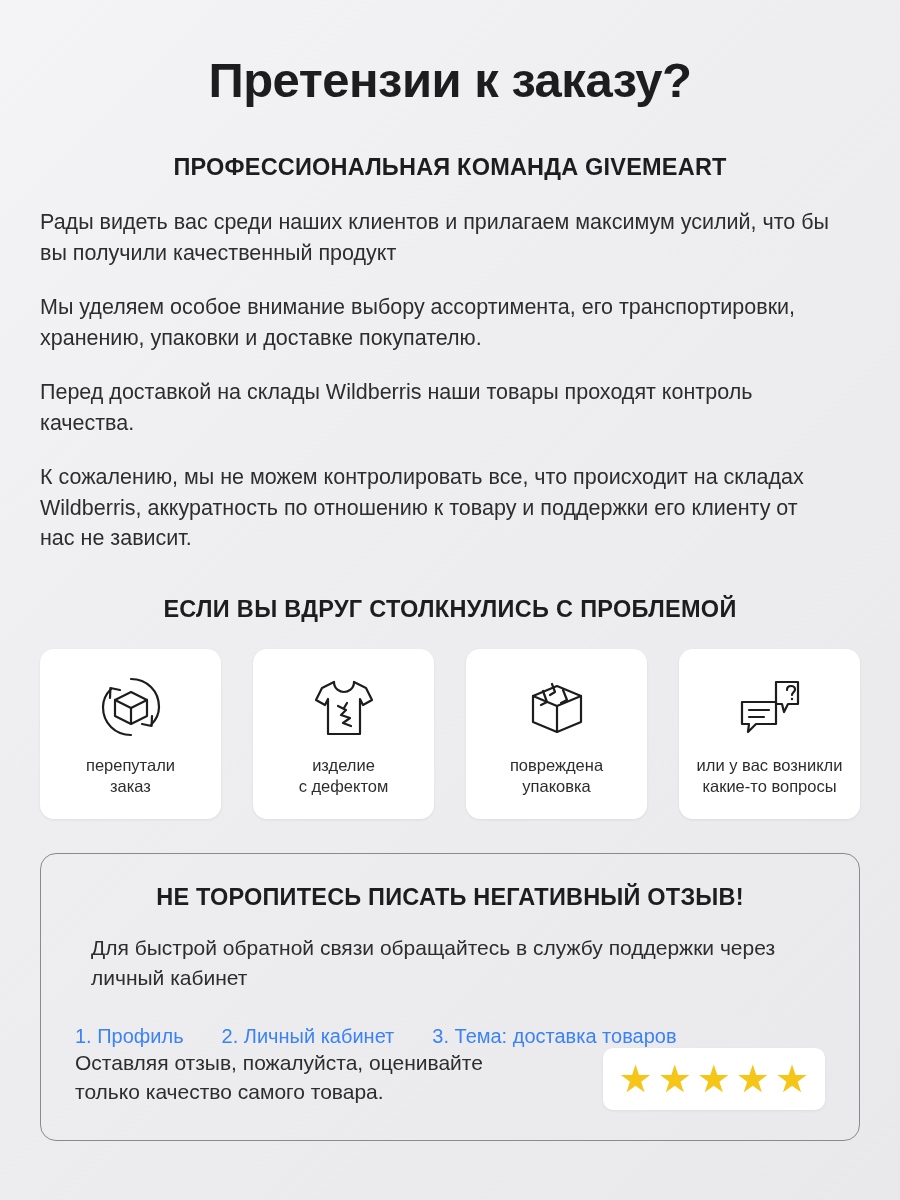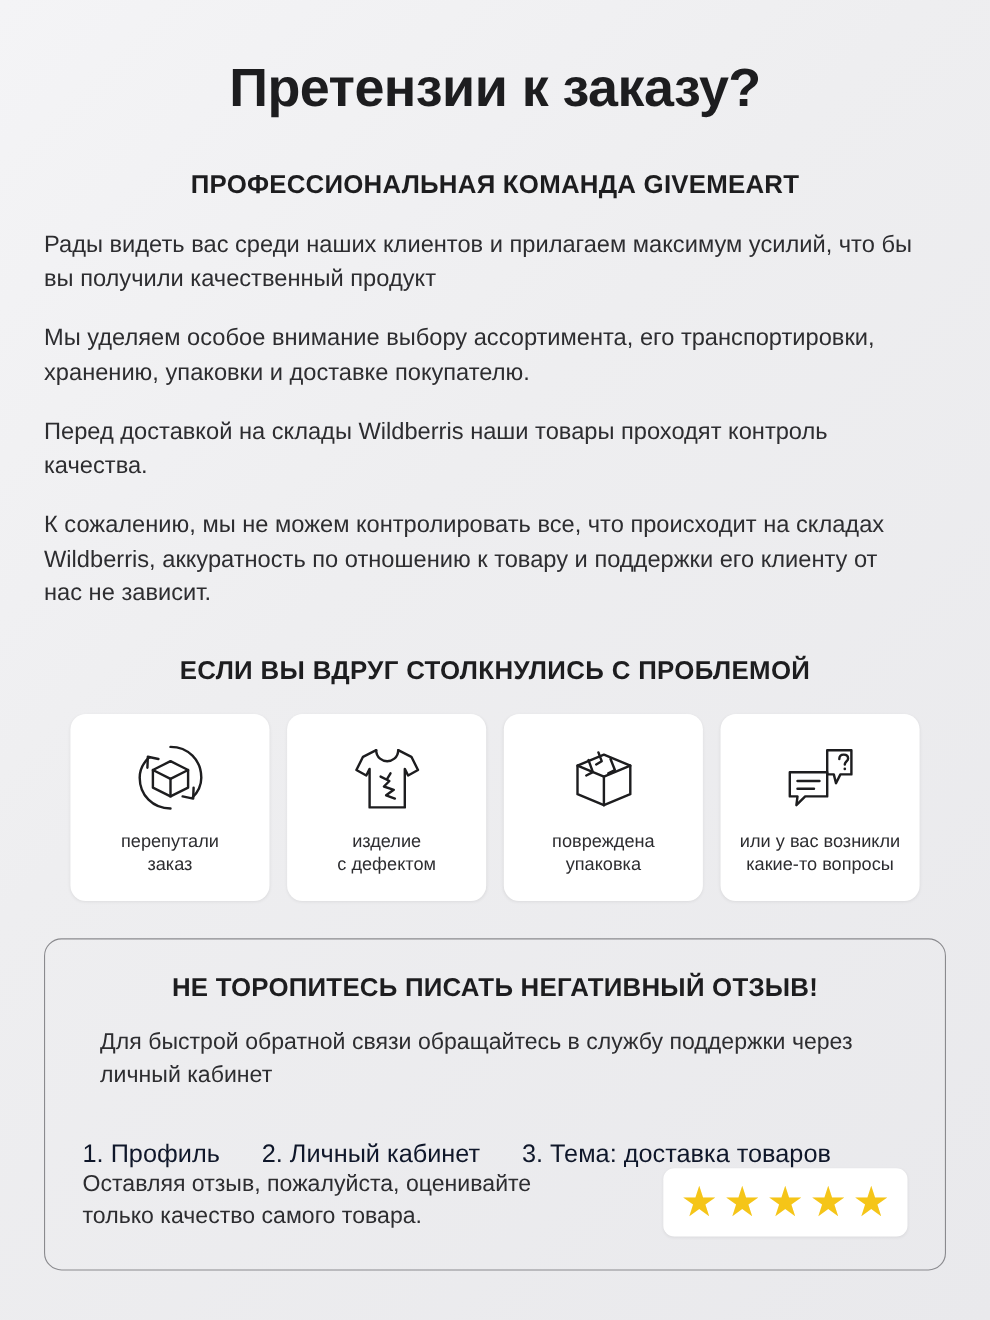--- a/index.html
+++ b/index.html
@@ -52,21 +52,21 @@
     text-align: center;
     font-size: 23.5px;
     font-weight: bold;
     letter-spacing: 0.3px;
     color: #1d1d1f;
     margin: 42px 0 0 0;
   }
 
   .cards {
     display: flex;
-    justify-content: center;
+    justify-content: space-between;
     gap: 16px;
     margin-top: 26px;
     border-radius: 29px;
   }
   .card {
     background: #ffffff;
     border-radius: 14px;
     width: 181px;
     height: 170px;
     box-sizing: border-box;
@@ -108,23 +108,23 @@
   }
   .notice-para {
     font-size: 21px;
     line-height: 1.42;
     color: #2d2d30;
     margin: 16px;
   }
   .steps {
     display: flex;
     gap: 38px;
-    margin-top: 42px;
-    font-size: 23px;
-    color: #0f172a;
+    margin-top: 32px;
+    font-size: 20px;
+    color: #3b82f6;
   }
   .step { white-space: nowrap; }
 
   .bottom-row {
     display: flex;
     align-items: flex-start;
     justify-content: space-between;
     gap: 4px;
   }
   .bottom-text {

